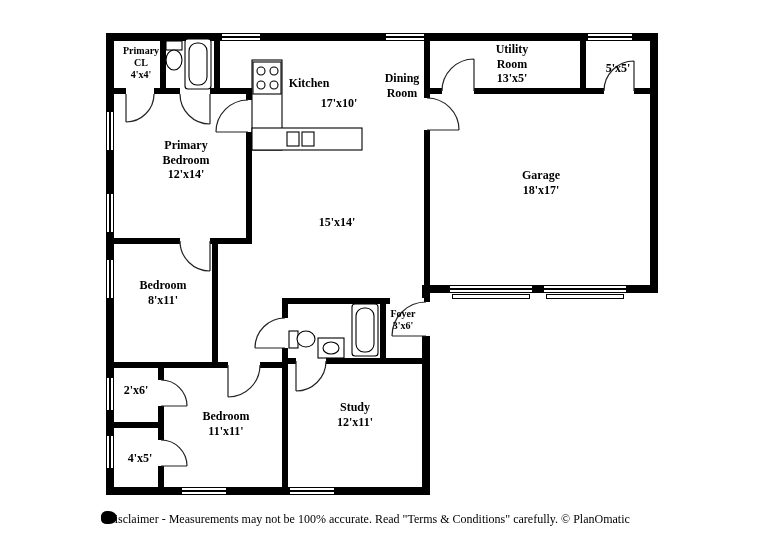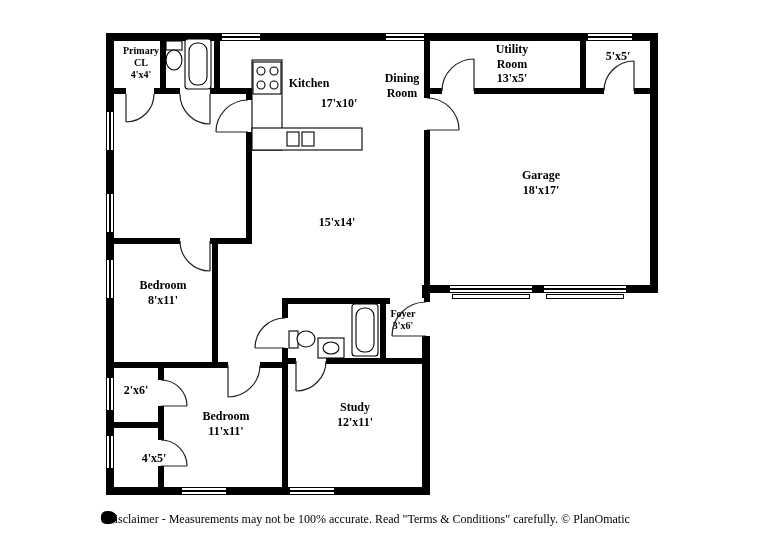--- a/index.html
+++ b/index.html
@@ -173,22 +173,26 @@
   <div class="room fs-lg" style="left:339px;top:103px;width:72px">
     <span>17'x10'</span>
   </div>
   <div class="room fs-lg" style="left:402px;top:86px;width:52px">
     <span>Dining Room</span>
   </div>
   <div class="room fs-lg" style="left:512px;top:64px;width:54px">
     <span>Utility Room</span>
     <span>13'x5'</span>
   </div>
-  <div class="room fs-lg" style="left:618px;top:56px;width:60px">
+  <div class="room fs-lg" style="left:618px;top:68px;width:60px">
     <span>5'x5'</span>
+  </div>
+  <div class="room fs-lg" style="left:186px;top:160px;width:76px">
+    <span>Primary Bedroom</span>
+    <span>12'x14'</span>
   </div>
   <div class="room fs-lg" style="left:541px;top:183px;width:90px">
     <span>Garage</span>
     <span>18'x17'</span>
   </div>
   <div class="room fs-lg" style="left:337px;top:222px;width:56px">
     <span>15'x14'</span>
   </div>
   <div class="room fs-lg" style="left:163px;top:293px;width:90px">
     <span>Bedroom</span>
@@ -202,20 +206,20 @@
     <span>2'x6'</span>
   </div>
   <div class="room fs-lg" style="left:226px;top:424px;width:90px">
     <span>Bedroom</span>
     <span>11'x11'</span>
   </div>
   <div class="room fs-lg" style="left:355px;top:415px;width:90px">
     <span>Study</span>
     <span>12'x11'</span>
   </div>
-  <div class="room fs-lg" style="left:154px;top:458px;width:50px">
+  <div class="room fs-lg" style="left:140px;top:458px;width:50px">
     <span>4'x5'</span>
   </div>
 
 </div>
 
 <div class="smudge"></div>
 <div class="footer">Disclaimer - Measurements may not be 100% accurate. Read "Terms &amp; Conditions" carefully. © PlanOmatic</div>
 
 </body></html>

